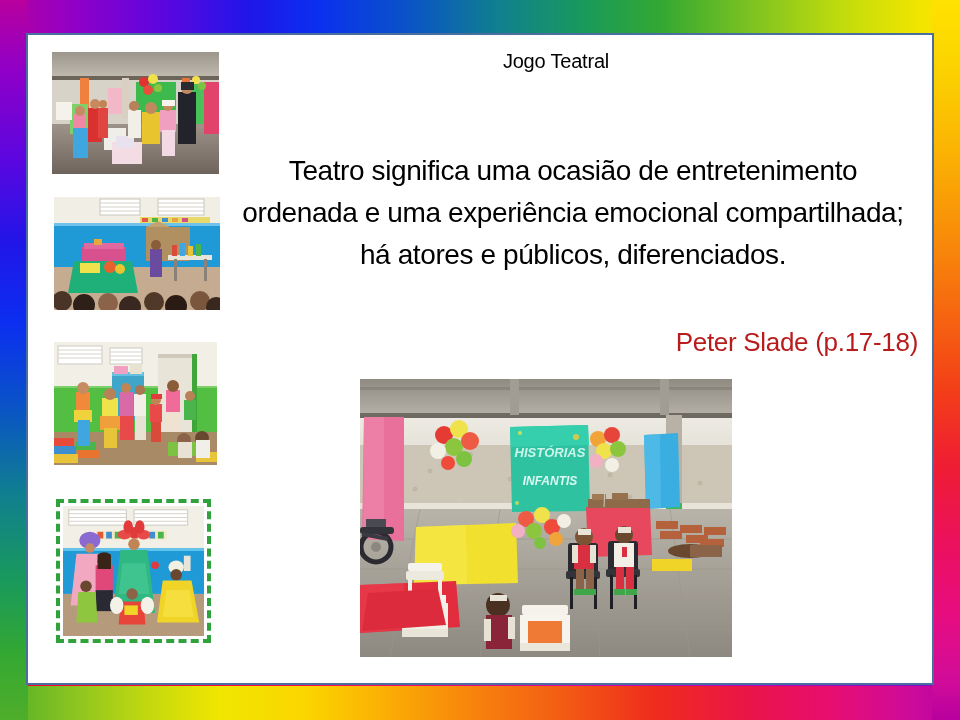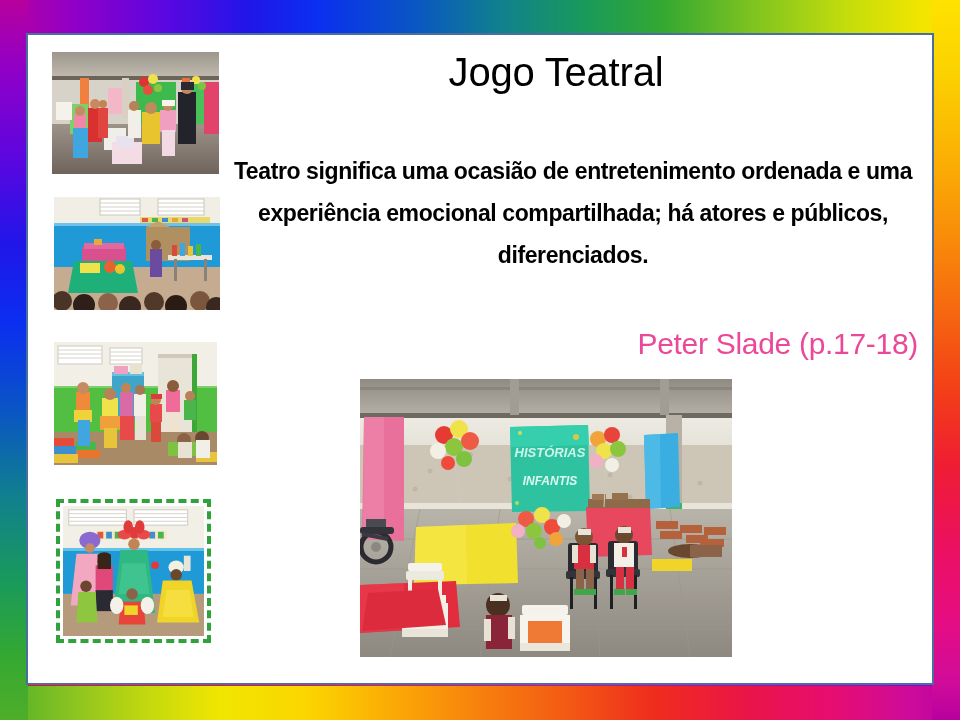--- a/index.html
+++ b/index.html
@@ -71,48 +71,48 @@
     border: 2px solid #4a6f9e;
   }
 
   
   #title {
     position: absolute;
     left: 318px;
     top: 15px;
     width: 420px;
     text-align: center;
-    font-size: 40px;
+    font-size: 20px;
     font-weight: 400;
     color: #000000;
     letter-spacing: -0.2px;
     white-space: nowrap;
   }
 
   #quote {
     position: absolute;
     left: 200px;
     top: 115px;
     width: 690px;
     text-align: center;
-    font-size: 23px;
+    font-size: 28px;
     line-height: 42px;
-    font-weight: 700;
+    font-weight: 400;
     color: #000000;
     letter-spacing: -0.4px;
   }
 
   #attribution {
     position: absolute;
     left: 380px;
     top: 292px;
     width: 510px;
     text-align: right;
-    font-size: 30px;
-    color: #ec4899;
+    font-size: 26px;
+    color: #b91c1c;
     letter-spacing: -0.3px;
   }
 
   
   .photo {
     position: absolute;
     overflow: hidden;
     background: #cfcfcf;
   }
   .photo svg { display: block; width: 100%; height: 100%; }

